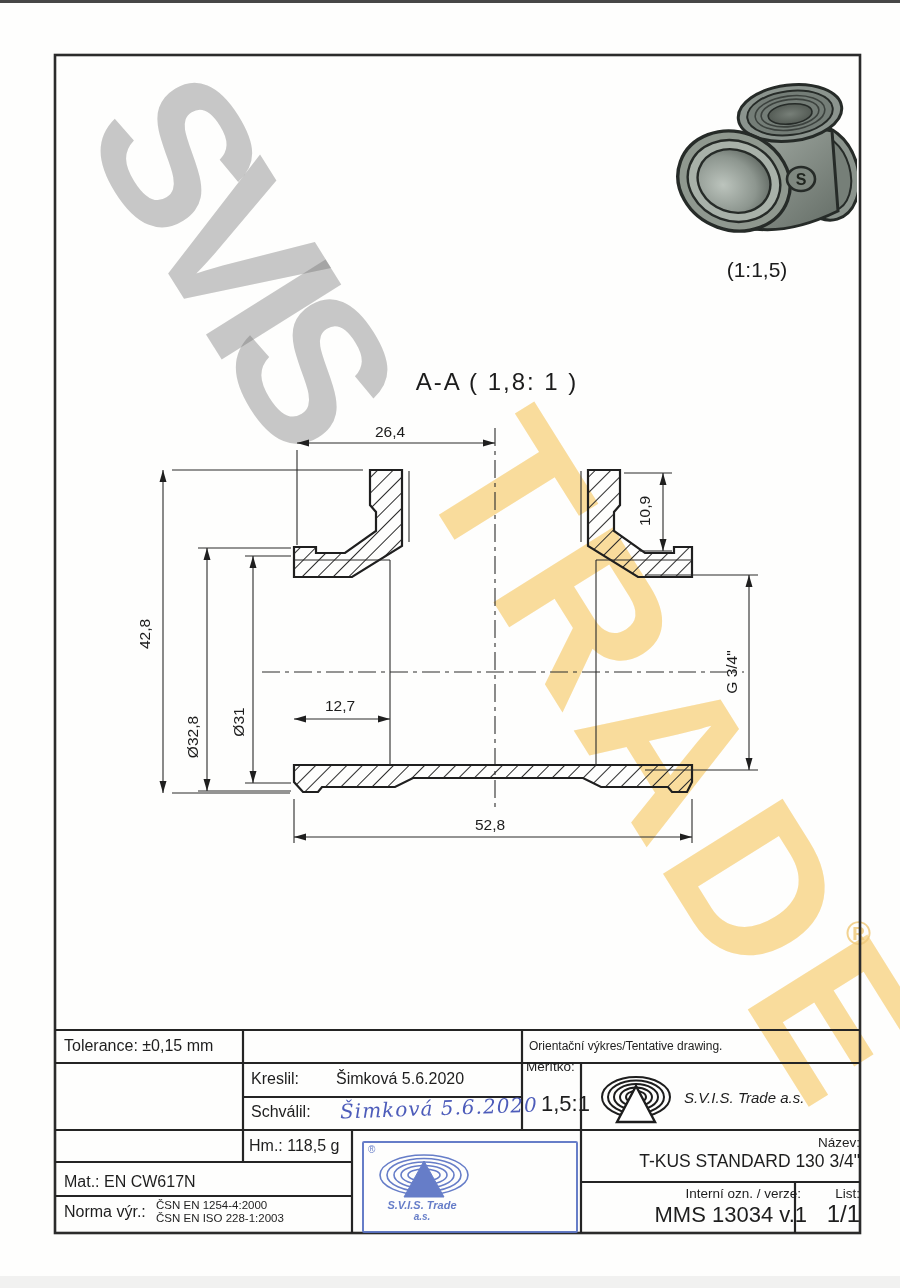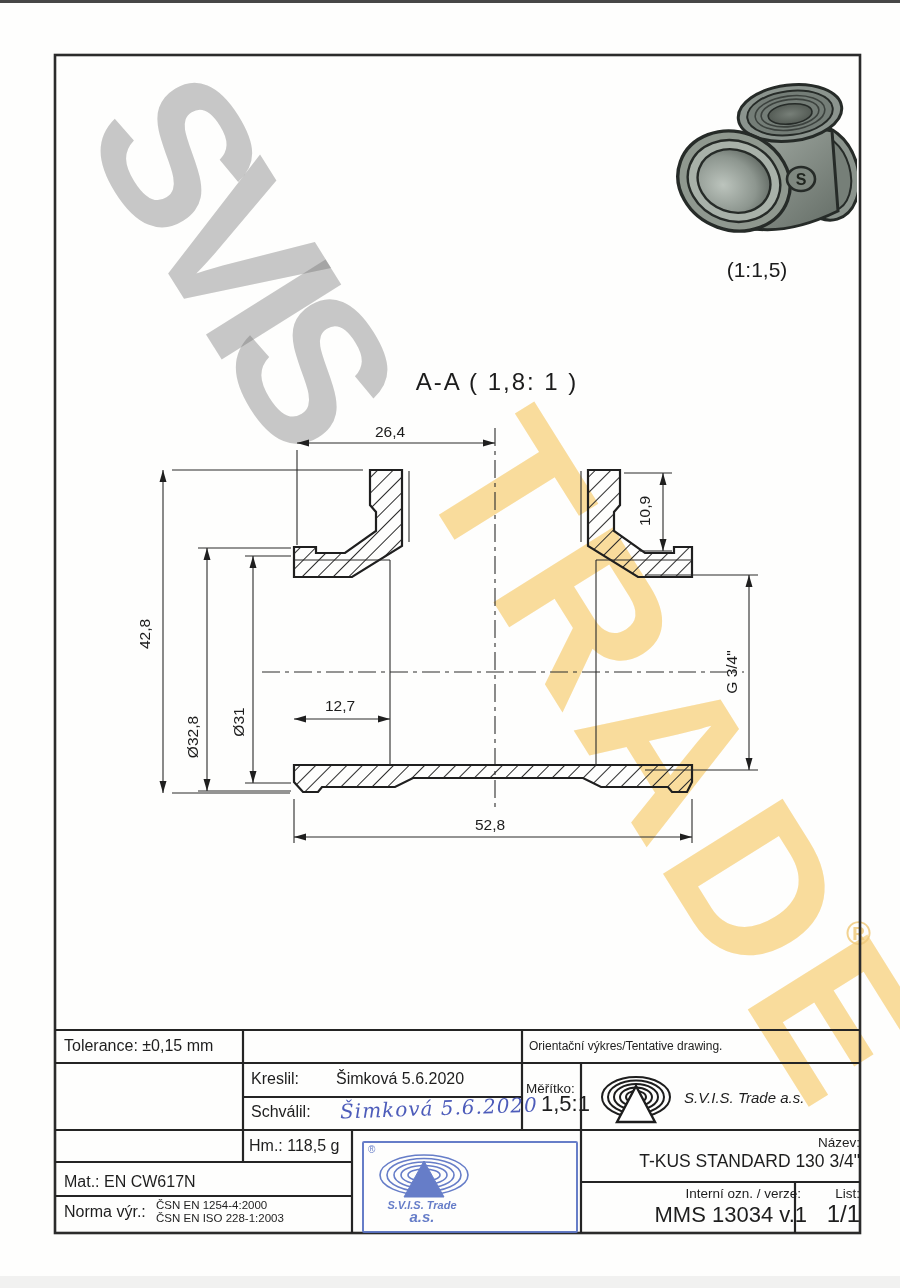--- a/index.html
+++ b/index.html
@@ -40,21 +40,21 @@
   
   .stamp{
     position:absolute;left:362px;top:1141px;width:212px;height:88px;z-index:3;
     border:2px solid #5b74c4;border-radius:2px;color:#5b74c4;opacity:.93;
   }
   .stamp .reg{position:absolute;left:4px;top:1px;font-size:10px;}
   .stamp .addr{position:absolute;right:5px;top:6px;text-align:right;
     font-size:10px;line-height:11.8px;}
   .stamp .co{position:absolute;left:8px;top:57px;width:100px;text-align:center;
     font-weight:bold;font-style:italic;font-size:11px;line-height:11px;}
-  .stamp .co .as{font-size:15px;}
+  .stamp .co .as{font-size:10px;}
   .stamp-logo{position:absolute;left:10px;top:10px;}
 </style>
 </head>
 <body>
 
 <div class="scan-edge-top"></div>
 <div class="scan-edge-bottom"></div>
 
 <div class="wm wm-gray">SVIS</div>
 <div class="wm wm-yellow">TRADE</div>
@@ -220,21 +220,21 @@
 </svg>
 
 <div class="tb t16" style="left:64px;top:1037px;">Tolerance: ±0,15 mm</div>
 <div class="tb t14" style="left:529px;top:1039px;">Orientační výkres/Tentative drawing.</div>
 
 <div class="tb t16" style="left:251px;top:1070px;">Kreslil:</div>
 <div class="tb t16" style="left:336px;top:1070px;">Šimková 5.6.2020</div>
 <div class="tb t16" style="left:251px;top:1103px;">Schválil:</div>
 <div class="tb signature" style="left:340px;top:1096px;">Šimková 5.6.2020</div>
 
-<div class="tb t13" style="left:526px;top:1081px;">Měřítko:</div>
+<div class="tb t13" style="left:526px;top:1059px;">Měřítko:</div>
 <div class="tb big" style="left:529px;top:1091px;">1,5:1</div>
 <div class="tb" style="left:684px;top:1089px;font-size:15px;font-style:italic;">S.V.I.S. Trade a.s.</div>
 
 <div class="tb t16" style="left:64px;top:1137px;margin-top:36px;">Mat.: EN CW617N</div>
 <div class="tb t16" style="left:249px;top:1137px;">Hm.: 118,5 g</div>
 
 <div class="tb t16" style="left:64px;top:1203px;">Norma výr.:</div>
 <div class="tb t11" style="left:156px;top:1199px;">ČSN EN 1254-4:2000</div>
 <div class="tb t11" style="left:156px;top:1212px;">ČSN EN ISO 228-1:2003</div>
 

